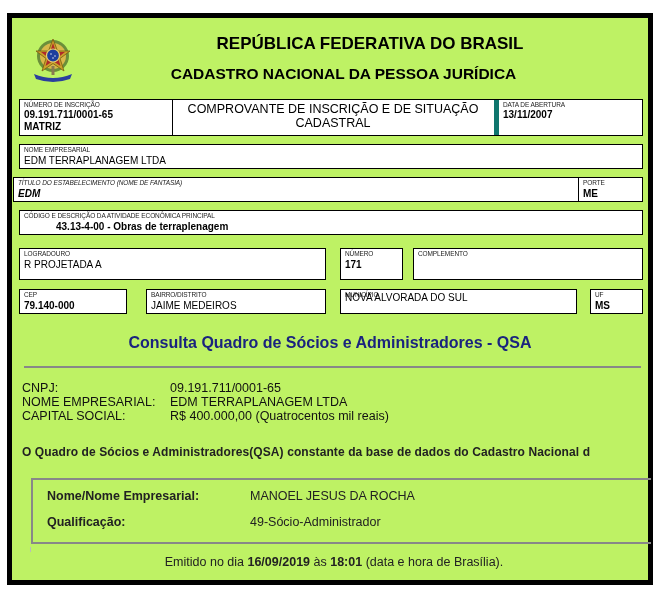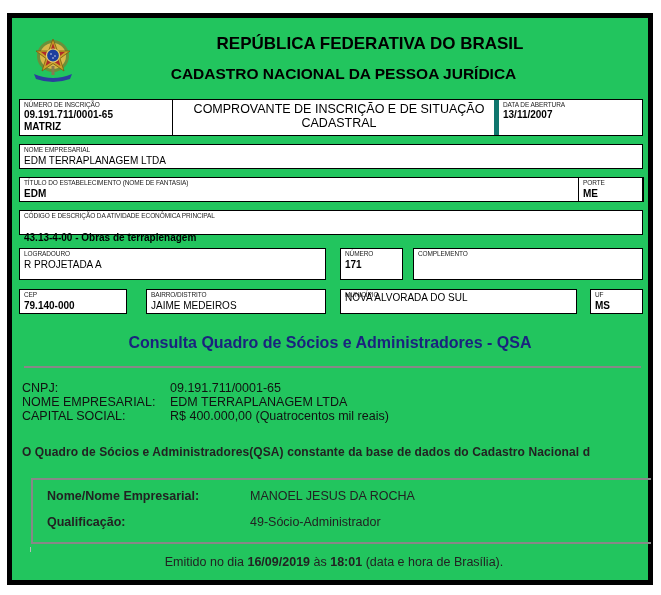--- a/index.html
+++ b/index.html
@@ -1,25 +1,25 @@
 <!DOCTYPE html>
 <html><head>
 <meta charset="utf-8">
 <style>
   html, body { margin:0; padding:0; background:#fff; }
   body { width:661px; height:595px; position:relative; overflow:hidden; font-family:"Liberation Sans", sans-serif; color:#000; }
-  .frame { position:absolute; left:7px; top:13px; width:636px; height:562px; border:5px solid #000; background:#22c55e; }
+  .frame { position:absolute; left:7px; top:13px; width:636px; height:562px; border:5px solid #000; background:#bef264; }
   .abs { position:absolute; }
   .crest { position:absolute; left:18px; top:18px; width:46px; height:48px; }
   .h1 { position:absolute; left:0; width:636px; top:16px; text-align:center; font-size:17px; font-weight:bold; padding-left:80px; box-sizing:border-box; }
   .h2 { position:absolute; left:0; width:636px; top:47px; text-align:center; font-size:15.5px; font-weight:bold; padding-left:27px; box-sizing:border-box; }
   .box { position:absolute; border:1px solid #000; box-sizing:border-box; background:#fff; }
   .lbl { position:absolute; left:4px; top:1px; font-size:6.5px; color:#222; white-space:nowrap; letter-spacing:-0.1px; }
   .val { position:absolute; left:4px; font-size:10px; font-weight:bold; white-space:nowrap; }
-  .title-cell { position:absolute; text-align:center; font-size:12.5px; line-height:14px; top:2px;padding-left:6px; }
+  .title-cell { position:absolute; text-align:center; font-size:12.5px; line-height:14px; top:2px; }
   .qsa-title { position:absolute; left:0; width:636px; top:316px; text-align:center; font-size:16px; font-weight:bold; color:#1a237e; box-sizing:border-box; }
   .hr { position:absolute; height:0; border-top:2px solid #888; }
   .info { position:absolute; left:10px; top:363px; font-size:12.5px; line-height:14px; color:#111; }
   .info .row { display:flex; }
   .info .k { width:148px; }
   .para { position:absolute; left:10px; top:427px; font-size:12px; font-weight:bold; color:#222; white-space:nowrap; letter-spacing:0.1px; }
   .qsa-box { position:absolute; left:19px; top:460px; width:620px; height:66px; border:2px solid #888; border-right:none; box-sizing:border-box; }
   .qrow { position:absolute; left:14px; font-size:12.5px; color:#222; display:flex; }
   .qrow .k { width:203px; font-weight:bold; }
   .footer { position:absolute; left:0; width:636px; top:537px; text-align:center; font-size:12.5px; color:#222; padding-left:8px; box-sizing:border-box; }
@@ -60,32 +60,32 @@
       <div class="lbl">DATA DE ABERTURA</div>
       <div class="val" style="top:9px;">13/11/2007</div>
     </div>
   </div>
 
   <div class="box" style="left:7px;top:126px;width:624px;height:25px;">
     <div class="lbl">NOME EMPRESARIAL</div>
     <div class="val" style="top:10px;font-weight:normal;">EDM TERRAPLANAGEM LTDA</div>
   </div>
 
-  <div class="box" style="left:7px;top:159px;width:625px;height:25px;">
+  <div class="box" style="left:1px;top:159px;width:625px;height:25px;font-style:italic;">
     <div class="lbl">TÍTULO DO ESTABELECIMENTO (NOME DE FANTASIA)</div>
     <div class="val" style="top:10px;">EDM</div>
   </div>
   <div class="box" style="left:566px;top:159px;width:65px;height:25px;">
     <div class="lbl">PORTE</div>
     <div class="val" style="top:10px;">ME</div>
   </div>
 
   <div class="box" style="left:7px;top:192px;width:624px;height:25px;">
     <div class="lbl">CÓDIGO E DESCRIÇÃO DA ATIVIDADE ECONÔMICA PRINCIPAL</div>
-    <div class="val" style="top:21px;">43.13-4-00 - Obras de terraplenagem</div>
+    <div class="val" style="top:10px;margin-left:32px;">43.13-4-00 - Obras de terraplenagem</div>
   </div>
 
   <div class="box" style="left:7px;top:230px;width:307px;height:32px;">
     <div class="lbl">LOGRADOURO</div>
     <div class="val" style="top:10px;font-weight:normal;">R PROJETADA A</div>
   </div>
   <div class="box" style="left:328px;top:230px;width:63px;height:32px;">
     <div class="lbl">NÚMERO</div>
     <div class="val" style="top:10px;">171</div>
   </div>

